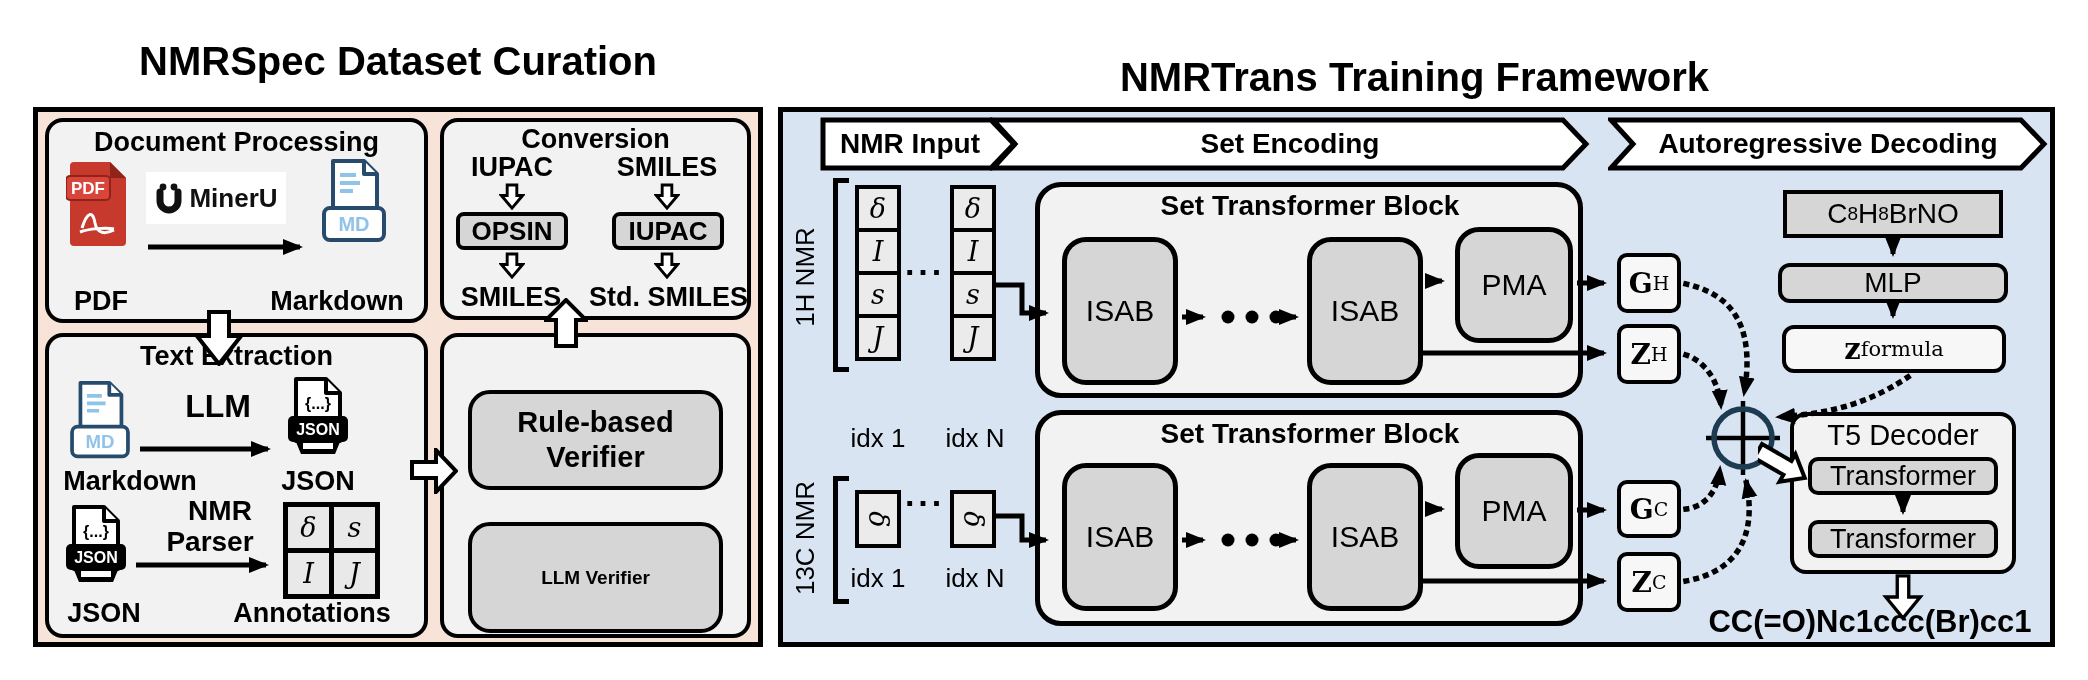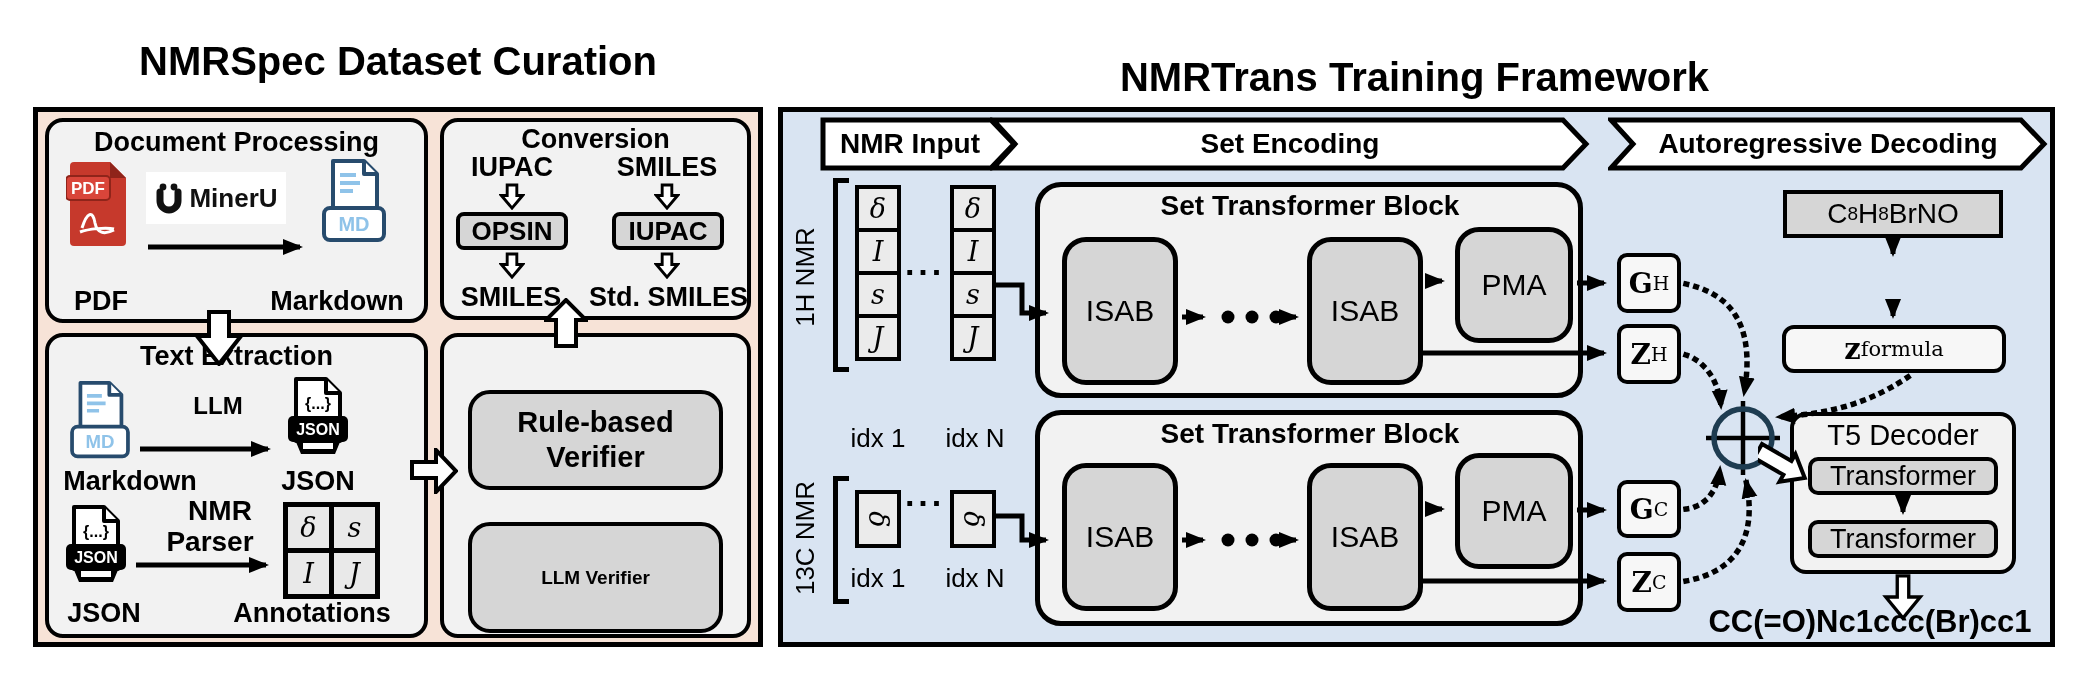--- a/index.html
+++ b/index.html
@@ -95,21 +95,21 @@
   <div class="abs ctr b" style="left:45px;top:340px;width:383px;height:32px;font-size:27px;">Text Extraction</div>
 
   <svg class="abs" viewBox="0 0 64 88" style="left:70px;top:380px;width:60px;height:82px;">
     <path d="M11,3 h31 l13,13 v56 h-44 z" fill="#fff" stroke="#274b6d" stroke-width="4" stroke-linejoin="round"></path>
     <path d="M42,3 v13 h13" fill="#fff" stroke="#274b6d" stroke-width="4" stroke-linejoin="round"></path>
     <path d="M18,17 h16 M18,25 h20 M18,33 h13" stroke="#8fc3e9" stroke-width="4"></path>
     <rect x="2" y="50" width="60" height="32" rx="6" fill="#fff" stroke="#274b6d" stroke-width="4"></rect>
     <text x="32" y="73" fill="#8fc3e9" font-size="20" font-weight="bold" text-anchor="middle" font-family="Liberation Sans, sans-serif">MD</text>
   </svg>
 
-  <div class="abs ctr b" style="left:158px;top:390px;width:120px;height:32px;font-size:24px;">LLM</div>
+  <div class="abs ctr b" style="left:158px;top:390px;width:120px;height:32px;font-size:32px;">LLM</div>
 
   <svg class="abs" viewBox="0 0 60 84" style="left:288px;top:376px;width:60px;height:84px;">
     <path d="M8,3 h30 l14,14 v48 h-44 z" fill="#fff" stroke="#000" stroke-width="4" stroke-linejoin="round"></path>
     <path d="M38,3 v14 h14" fill="#fff" stroke="#000" stroke-width="4" stroke-linejoin="round"></path>
     <text x="30" y="33" fill="#000" font-size="16" font-weight="bold" text-anchor="middle" font-family="Liberation Sans, sans-serif">{...}</text>
     <rect x="0" y="40" width="60" height="26" rx="5" fill="#000"></rect>
     <text x="30" y="59" fill="#fff" font-size="16" font-weight="bold" text-anchor="middle" font-family="Liberation Sans, sans-serif">JSON</text>
     <path d="M8,66 l5,12 h34 l5,-12 z" fill="#000"></path>
     <rect x="15" y="67" width="30" height="6" fill="#fff"></rect>
   </svg>
@@ -263,20 +263,23 @@
       <polygon points="0,0 34,0 34,-8 54,8 34,24 34,16 0,16" fill="#fff" stroke="#000" stroke-width="4"></polygon>
     </g>
   </svg>
 
   <div class="abs gbox ctr" style="left:1783px;top:190px;width:220px;height:48px;font-size:28px;">
     <span>C</span>
       <sub style="font-size:19px;">8</sub>
       <span>H</span>
       <sub style="font-size:19px;">8</sub>
       <span>BrNO</span>
+  </div>
+  <div class="abs gbox ctr" style="left:1778px;top:263px;width:230px;height:40px;border-radius:12px;font-size:28px;">
+    <span>MLP</span>
   </div>
   <div class="abs lbox ctr" style="left:1782px;top:325px;width:224px;height:48px;border-radius:12px;">
     <span class="ser b" style="font-size:29px;">z</span>
       <sub class="ser" style="font-size:21px;">formula</sub>
   </div>
   <div class="abs lbox" style="left:1790px;top:412px;width:226px;height:162px;border-radius:16px;background:#f2f2f2;"></div>
   <div class="abs ctr" style="left:1790px;top:418px;width:226px;height:34px;font-size:29px;">T5 Decoder</div>
   <div class="abs gbox ctr" style="left:1808px;top:457px;width:190px;height:38px;border-radius:10px;font-size:27px;">
     <span>Transformer</span>
   </div>

